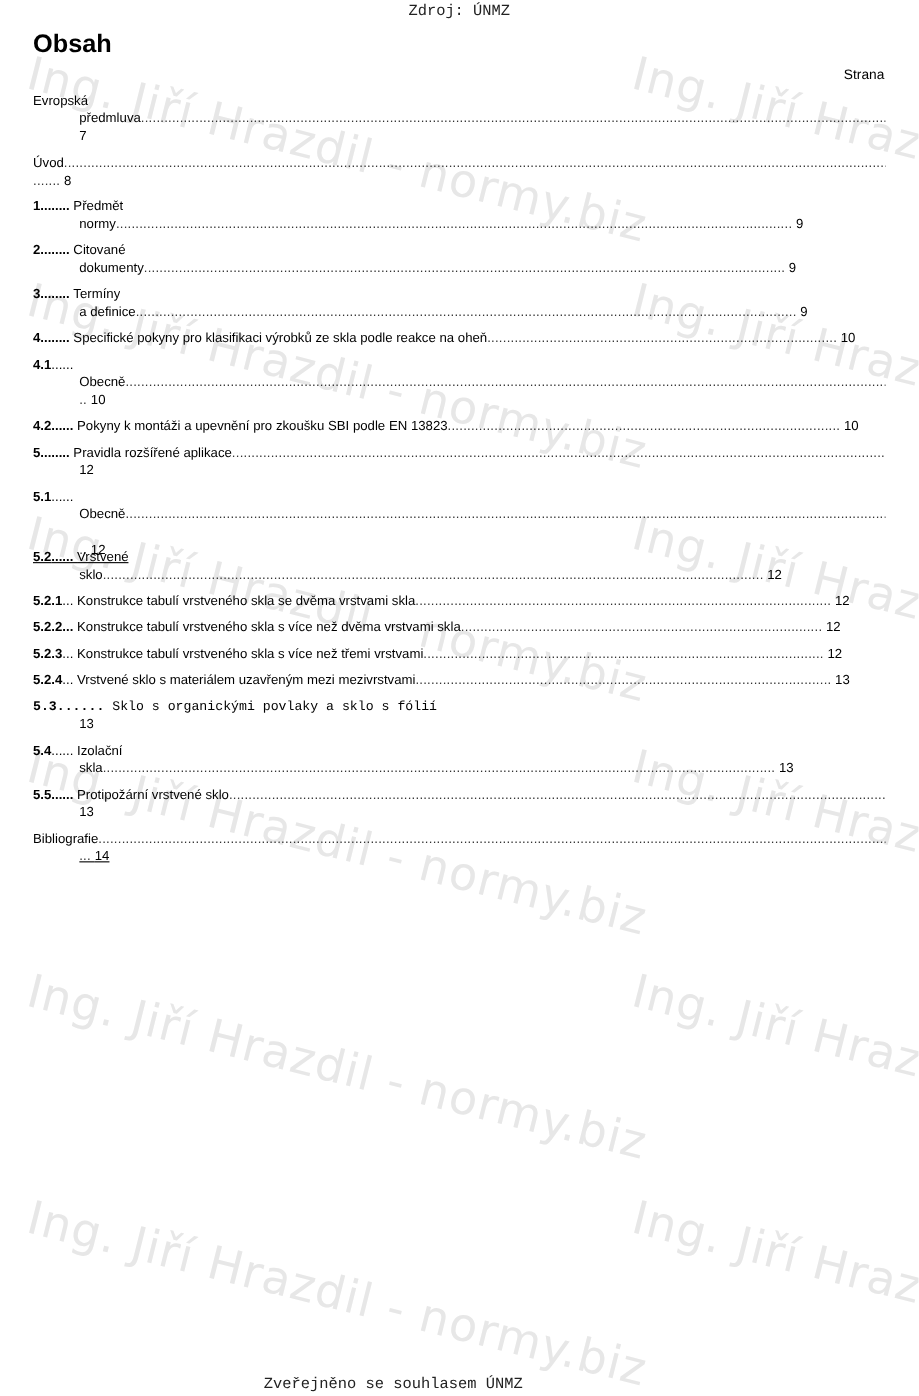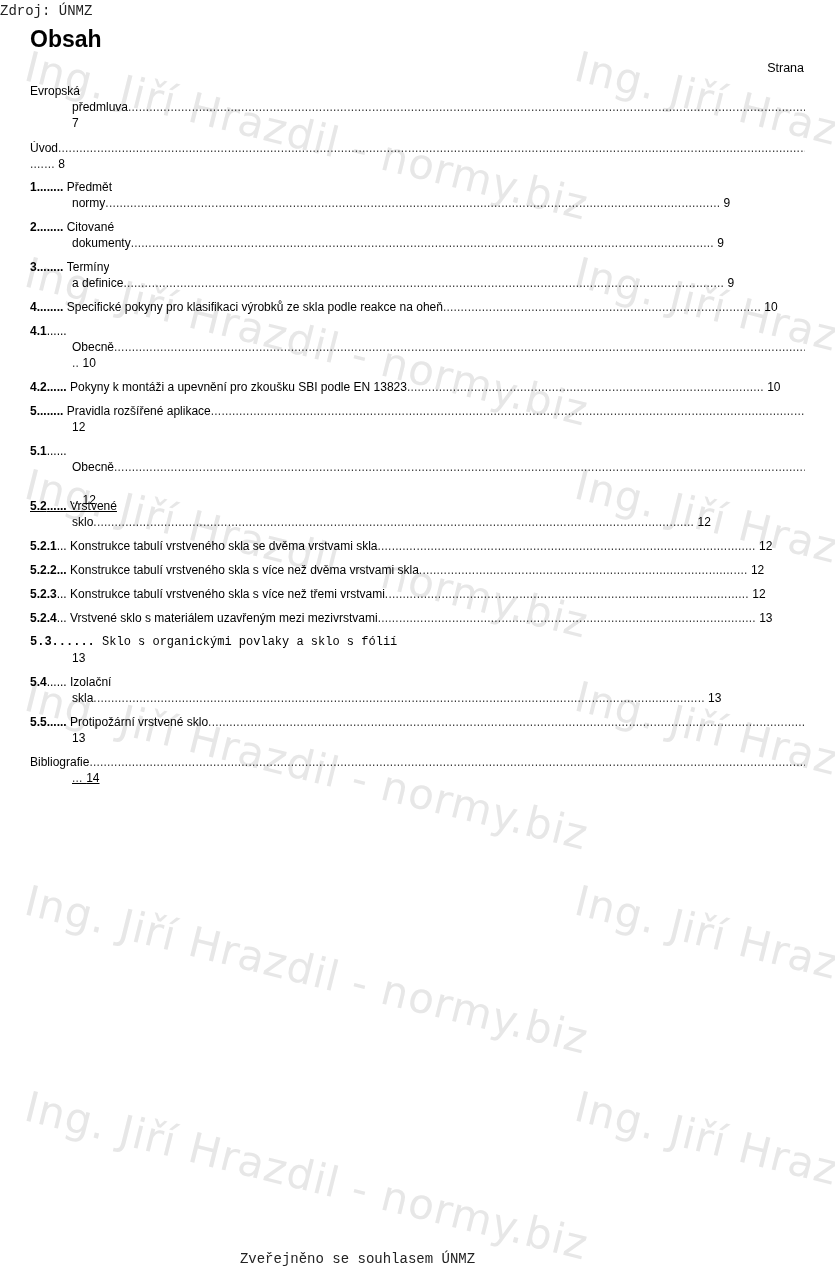--- a/index.html
+++ b/index.html
@@ -1,18 +1,18 @@
 <!DOCTYPE html>
 <html><head>
 <meta charset="utf-8">
 <style>
   html, body { margin: 0; padding: 0; background: #ffffff; }
   body { width: 835px; height: 1269px; position: relative; overflow: hidden; color: #000; font-family: "Liberation Sans", sans-serif; }
   .mono { font-family: "Liberation Mono", "DejaVu Sans Mono", monospace; font-size: 14px; color: #222; }
-  .source { position: absolute; top: 3px; left: 0; width: 835px; }
+  .source { position: absolute; top: 3px; left: 0; width: 835px; text-align: center; }
   .footer { position: absolute; top: 1251px; left: 0; width: 715px; text-align: center; }
   .title { position: absolute; left: 30px; top: 26px; font-size: 23px; font-weight: bold; }
   .strana { position: absolute; right: 31px; top: 61px; font-size: 12.5px; }
   .toc { position: absolute; left: 30px; top: 0; width: 775px; font-size: 12px; line-height: 15.5px; }
   .entry { position: absolute; left: 0; width: 775px; white-space: nowrap; }
   .line { position: absolute; white-space: nowrap; overflow: hidden; }
   .num { font-weight: bold; }
   .dots { letter-spacing: 0.2px; color: #333; }
   .wm { position: absolute; color: #e7e7e7; font-family: "DejaVu Sans", sans-serif; font-size: 42px; white-space: nowrap; transform-origin: 0 0; transform: rotate(14deg); pointer-events: none; z-index: 0; letter-spacing: 1px; }
   .content { position: relative; z-index: 1; }

